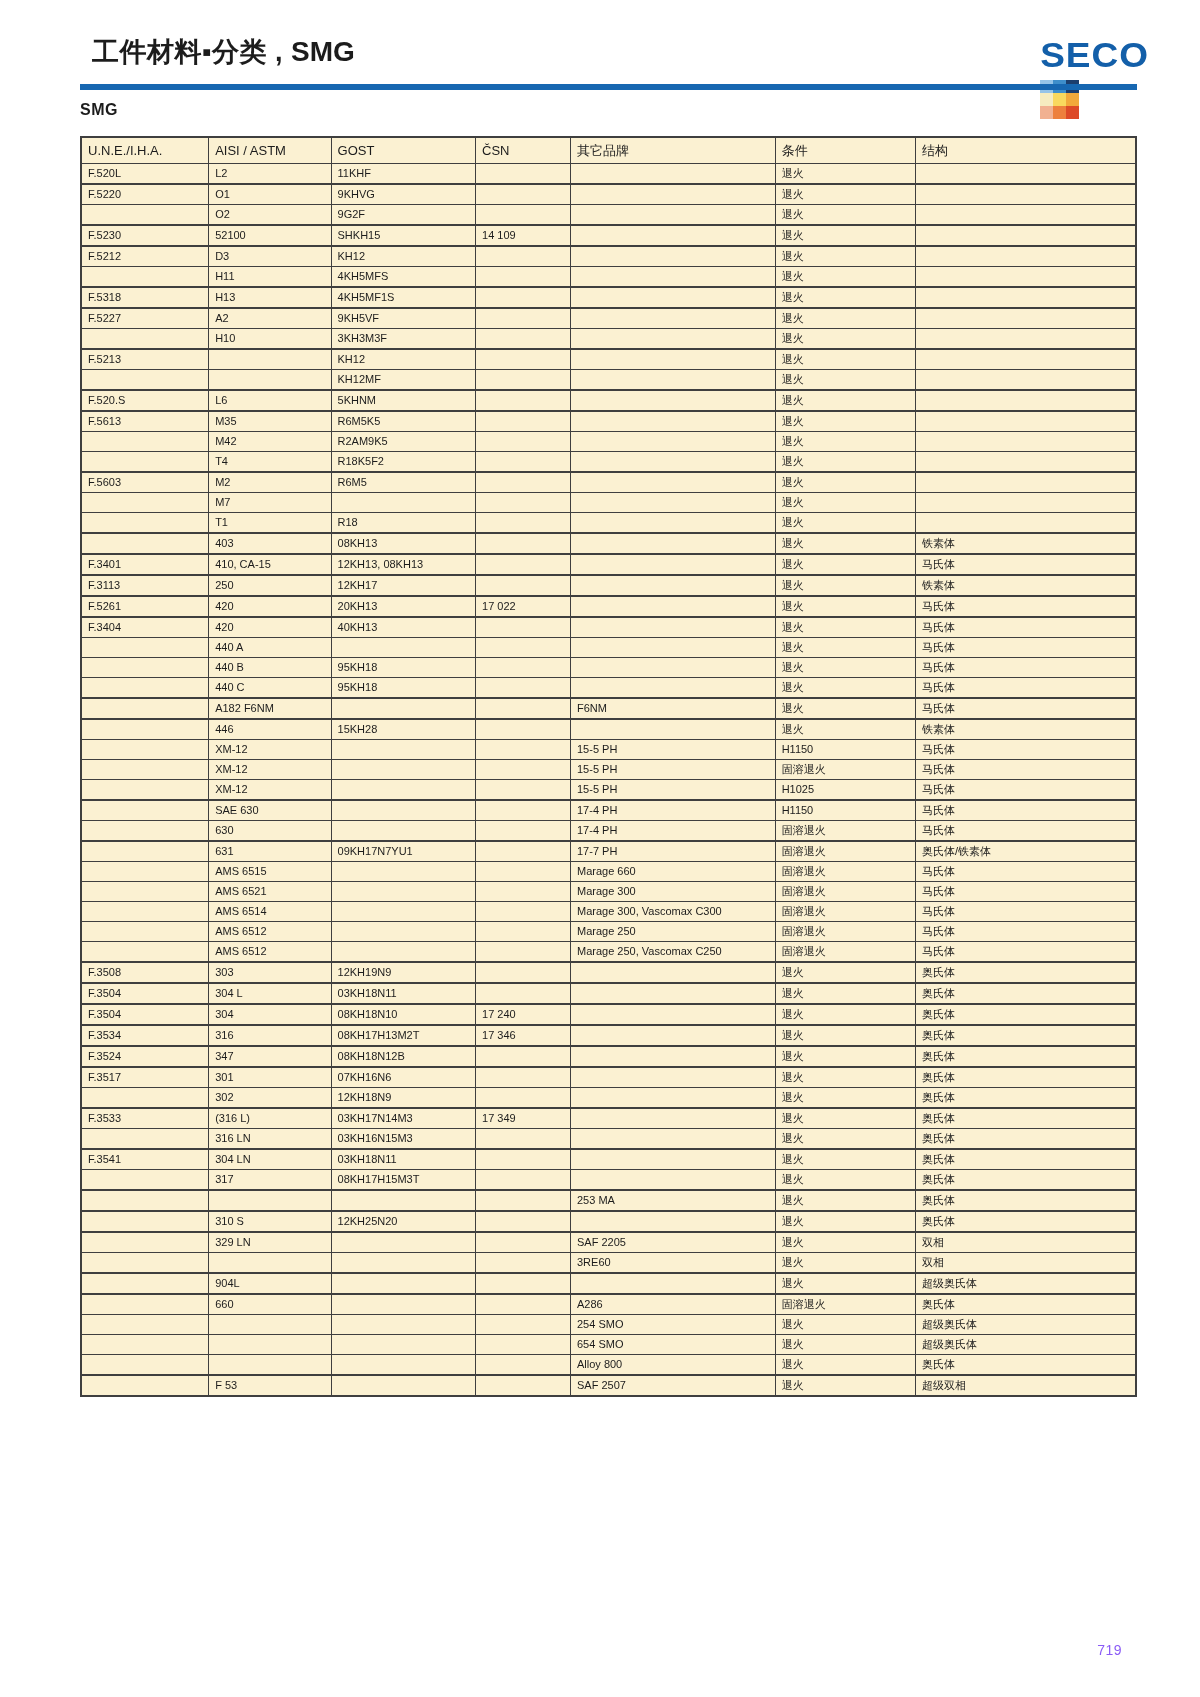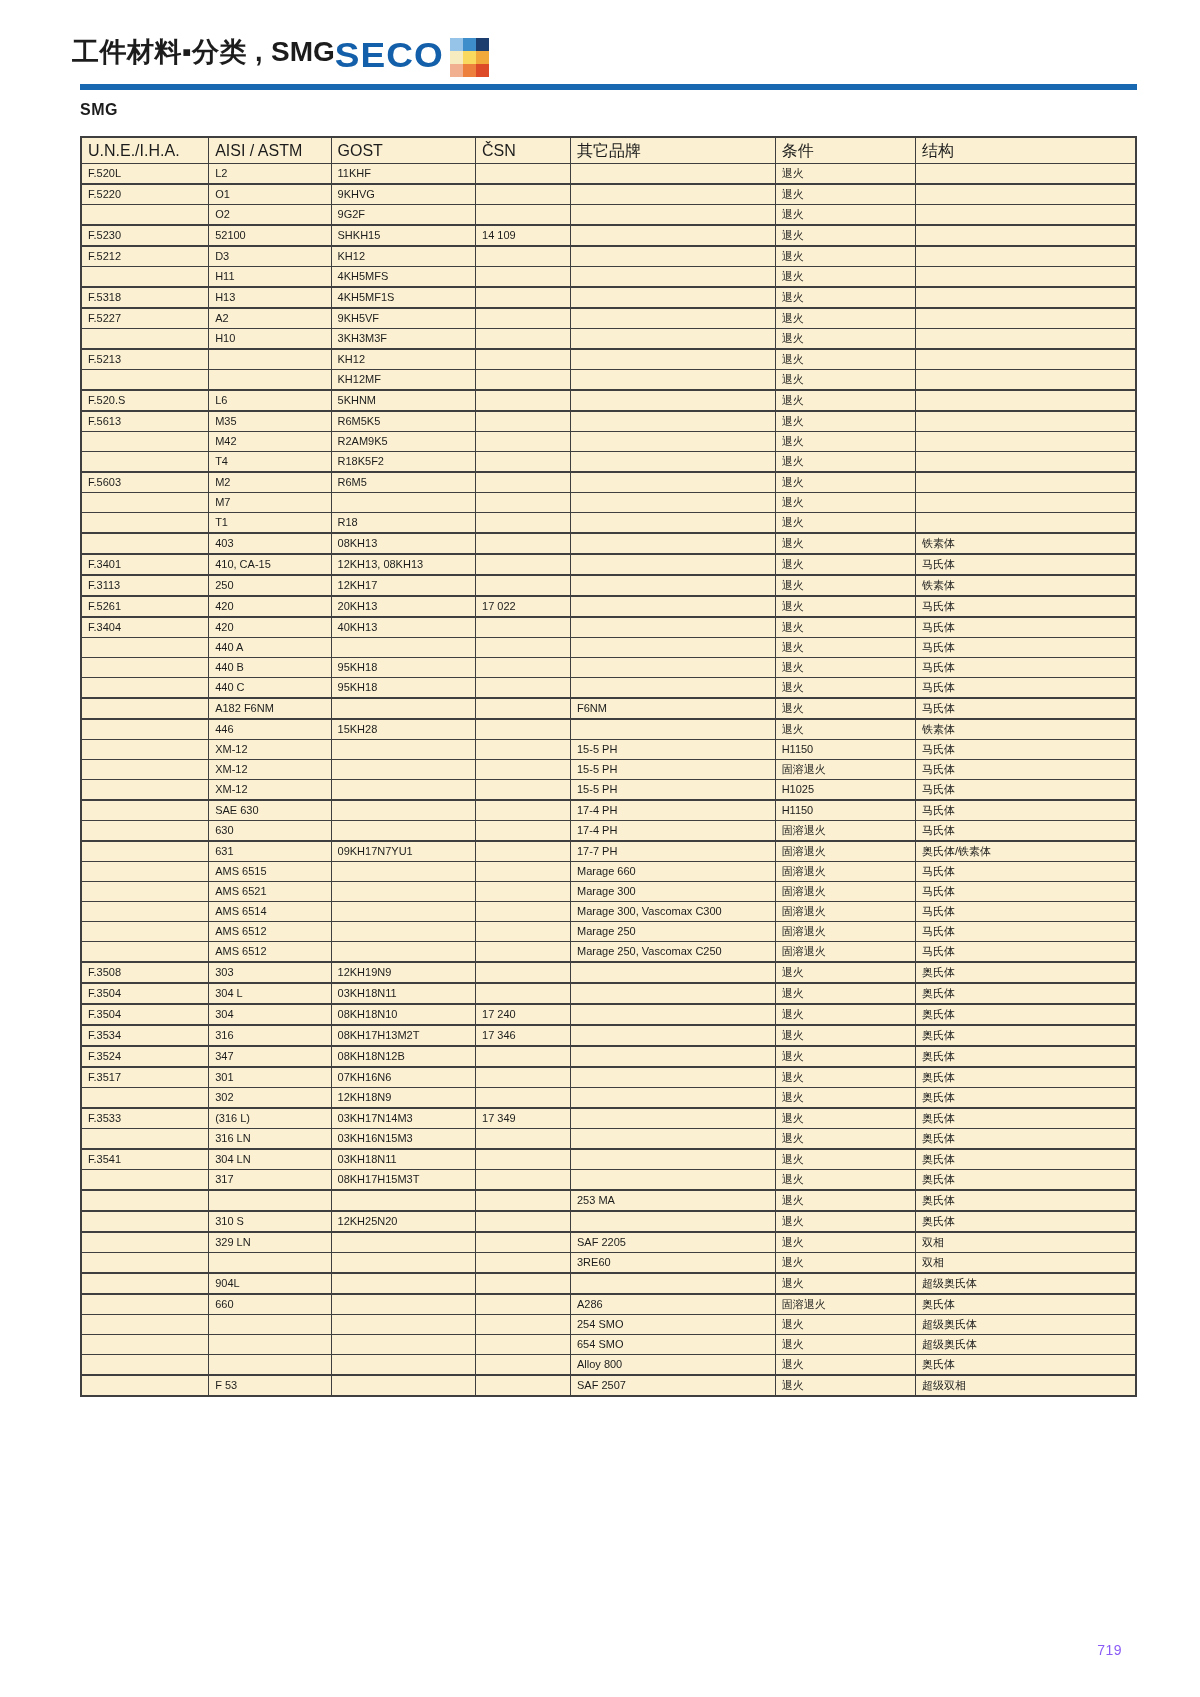--- a/index.html
+++ b/index.html
@@ -13,29 +13,29 @@
   html,body{margin:0;padding:0;}
   body{
     width:1200px;height:1697px;
     background:#ffffff;
     font-family:"Liberation Sans", sans-serif;
     color:var(--text-col);
     position:relative;
   }
   .page{position:absolute;inset:0;}
   .header-row{
-    position:absolute;left:72px;top:34px;width:1057px;height:46px;
-    display:flex;align-items:flex-start;
+    position:absolute;left:92px;top:34px;width:1057px;height:46px;
+    display:flex;justify-content:space-between;align-items:flex-start;gap:36px;
   }
   h1{
     margin:0;font-size:27px;font-weight:bold;letter-spacing:0.5px;
     font-family:"Liberation Sans", sans-serif;
   }
   h1 .latin{font-size:28px;letter-spacing:0;}
-  .logo{display:flex;align-items:flex-start;gap:6px;margin-top:4px;}
+  .logo{display:flex;align-items:flex-start;gap:6px;margin-top:4px;flex-direction:column;}
   .logo-text{
     color:var(--logo-blue);
     font-size:37px;font-weight:800;line-height:36px;letter-spacing:1px;
     font-family:"Liberation Sans", sans-serif;
     transform:scaleY(0.95);
   }
   .logo-mark{
     width:39px;height:39px;
     display:grid;grid-template-columns:repeat(3,1fr);grid-template-rows:repeat(3,1fr);
   }
@@ -58,21 +58,21 @@
     border:1px solid var(--border-col);
     background:var(--cell-bg);
     font-size:11px;
     line-height:19px;height:19px;
     padding:0 6px;
     text-align:left;vertical-align:middle;
     font-weight:normal;
     white-space:nowrap;overflow:hidden;
     color:var(--text-col);
   }
-  thead th{height:25px;line-height:25px;font-size:16px;}
+  thead th{height:25px;line-height:25px;font-size:13px;}
   tr.g td{border-top-width:2px;}
   .page-number{
     position:absolute;right:78px;top:1642px;
     font-size:14px;color:#8b5cf6;letter-spacing:0.5px;
   }
 </style>
 </head>
 <body>
 
 <div class="page">

